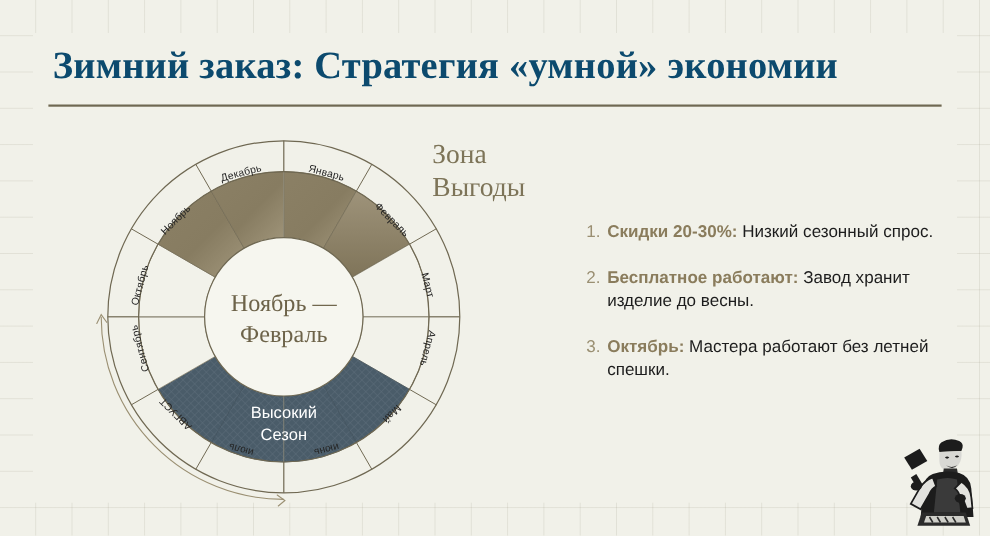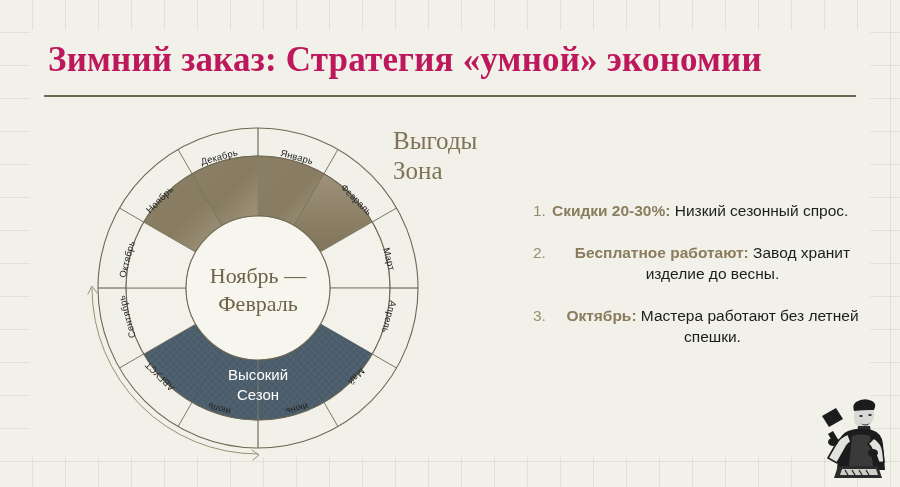--- a/index.html
+++ b/index.html
@@ -43,21 +43,21 @@
 
   
   #title {
     position: absolute;
     left: 48px;
     top: 40px;
     width: 810px;
     font-family: "Liberation Serif", serif;
     font-size: 35px;
     font-weight: 700;
-    color: #be185d;
+    color: #0c4a6e;
     letter-spacing: 0.2px;
     white-space: nowrap;
   }
   #title-rule {
     position: absolute;
     left: 44px;
     top: 95px;
     width: 812px;
     height: 2px;
     background: linear-gradient(to right, #6d6652, #8d8straight);
@@ -121,21 +121,21 @@
     font-size: 15.5px;
     line-height: 21px;
   }
   .benefit-num {
     color: #9a8f72;
     font-weight: 400;
     margin-right: 6px;
     flex: 0 0 auto;
     font-size: 15.5px;
   }
-  .benefit-body { color: #1d1d1d; text-align: center; }
+  .benefit-body { color: #1d1d1d; }
   .benefit-key {
     color: #8a7c5c;
     font-weight: 700;
   }
 
   
   #craftsman {
     position: absolute;
     left: 812px;
     top: 390px;
@@ -250,22 +250,22 @@
 
       <g fill="none" stroke="#9a8f72" stroke-width="1">
         <path d="M 14,180 A 166,166 0 0 0 180,346"></path>
         <path d="M 10,186 L 14,178 L 19,185" stroke-linecap="round"></path>
         <path d="M 174,342 L 181,347 L 175,352" stroke-linecap="round"></path>
       </g>
     </svg>
   </div>
 
   <div id="zone-caption">
+    <div>Зона</div>
     <div>Выгоды</div>
-    <div>Зона</div>
   </div>
 
   <div id="benefits">
     <div class="benefit">
       <span class="benefit-num">1.</span>
       <span class="benefit-body"><span class="benefit-key">Скидки 20-30%:</span><span> Низкий сезонный спрос.</span></span>
     </div>
     <div class="benefit">
       <span class="benefit-num">2.</span>
       <span class="benefit-body"><span class="benefit-key">Бесплатное работают:</span><span> Завод хранит изделие до весны.</span></span>

